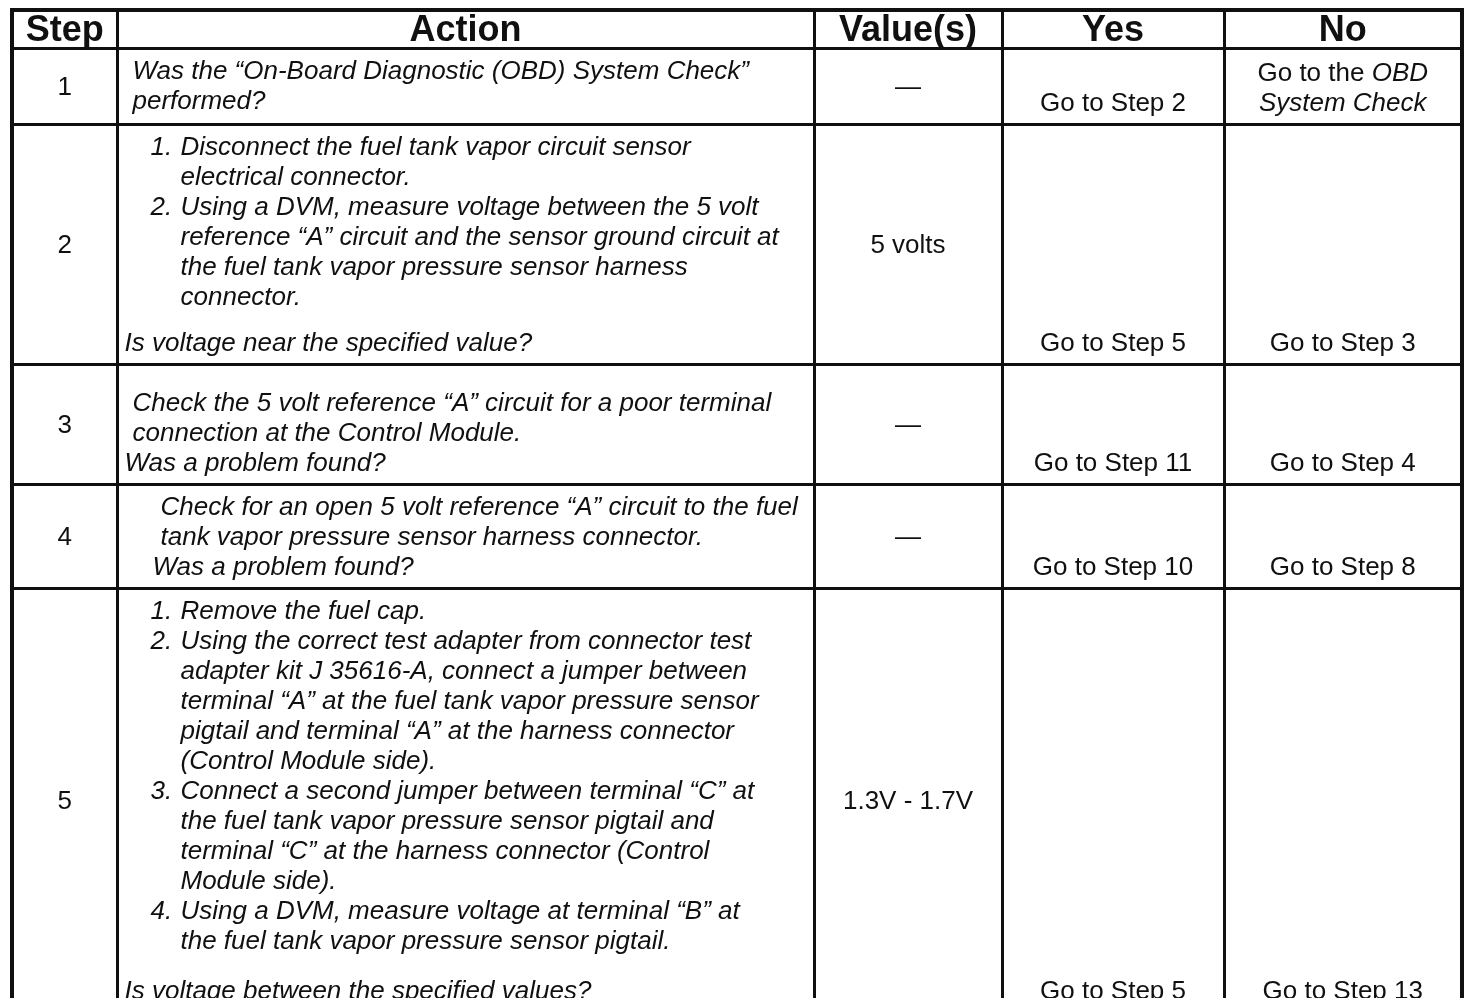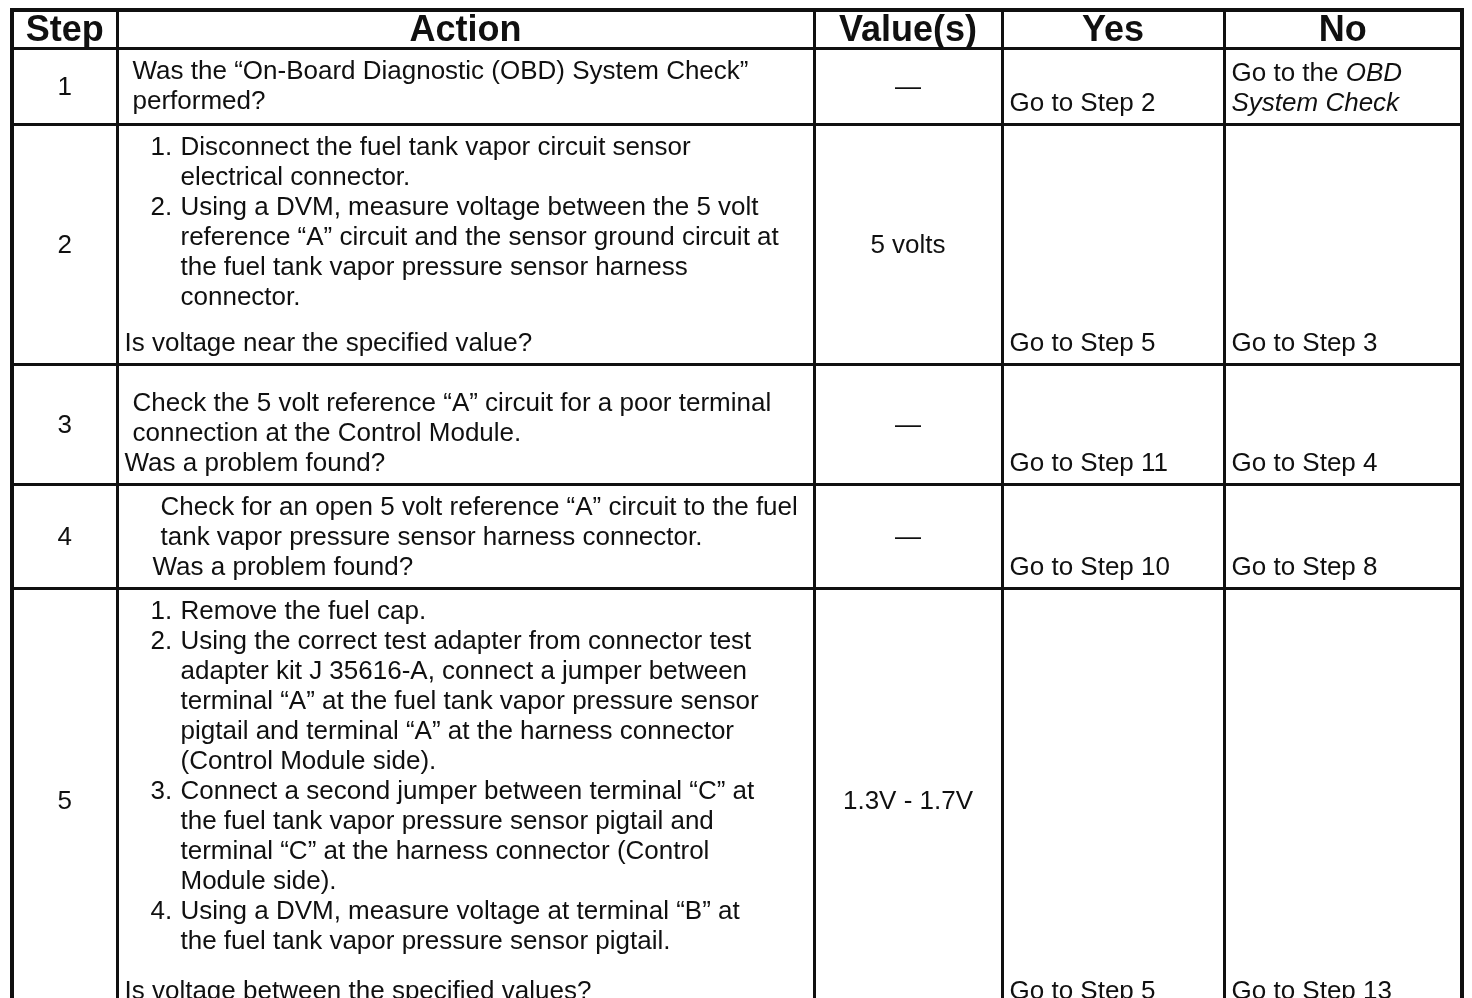--- a/index.html
+++ b/index.html
@@ -46,40 +46,41 @@
     vertical-align: middle;
   }
   td.action-cell {
     vertical-align: top;
     padding: 5px 8px 6px 6px;
   }
   .action-flex {
     display: flex;
     flex-direction: column;
     justify-content: space-between;
+    font-style: italic;
   }
   .row-1 .action-flex { min-height: 62px; }
   .row-2 .action-flex { min-height: 226px; }
   .row-3 .action-flex { min-height: 90px; margin-top: 16px; }
   .row-4 .action-flex { min-height: 89px; margin-left: 28px; }
   .row-5 .action-flex { min-height: 410px; }
 
   .action-text { margin-left: 8px; max-width: 660px; }
   .list-item { display: flex; margin-left: 26px; }
   .list-num { flex: 0 0 30px; }
   .list-text { flex: 1 1 auto; max-width: 600px; }
   .question { margin-left: 0; }
 
   td.value-cell {
     text-align: center;
     vertical-align: middle;
     padding: 4px;
   }
   td.yes-cell, td.no-cell {
-    text-align: left;
+    text-align: center;
     vertical-align: bottom;
     padding: 4px 6px 6px 6px;
   }
   td.no-cell .italic { font-style: italic; }
 </style>
 </head>
 <body>
 
 <div class="page">
   <table class="diag">

